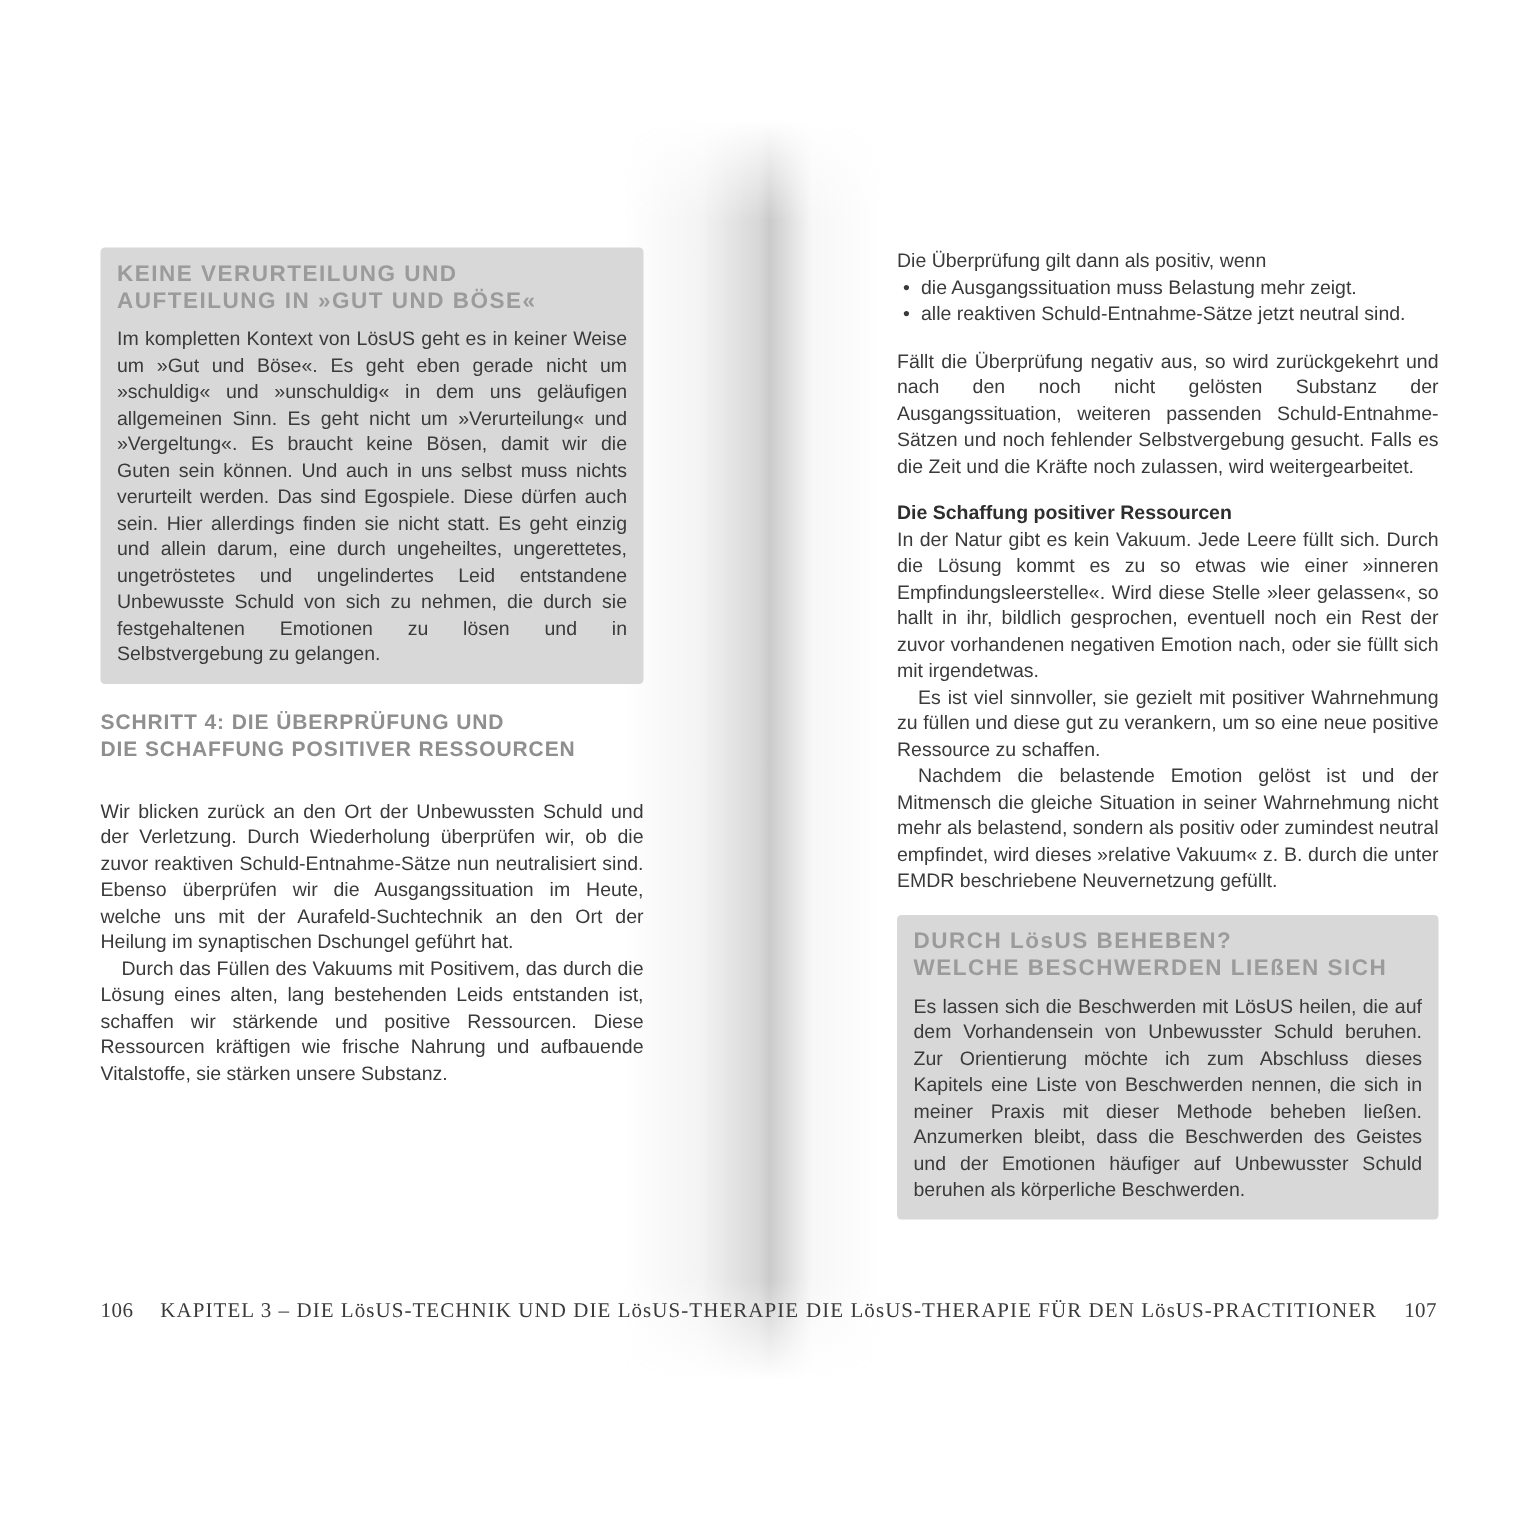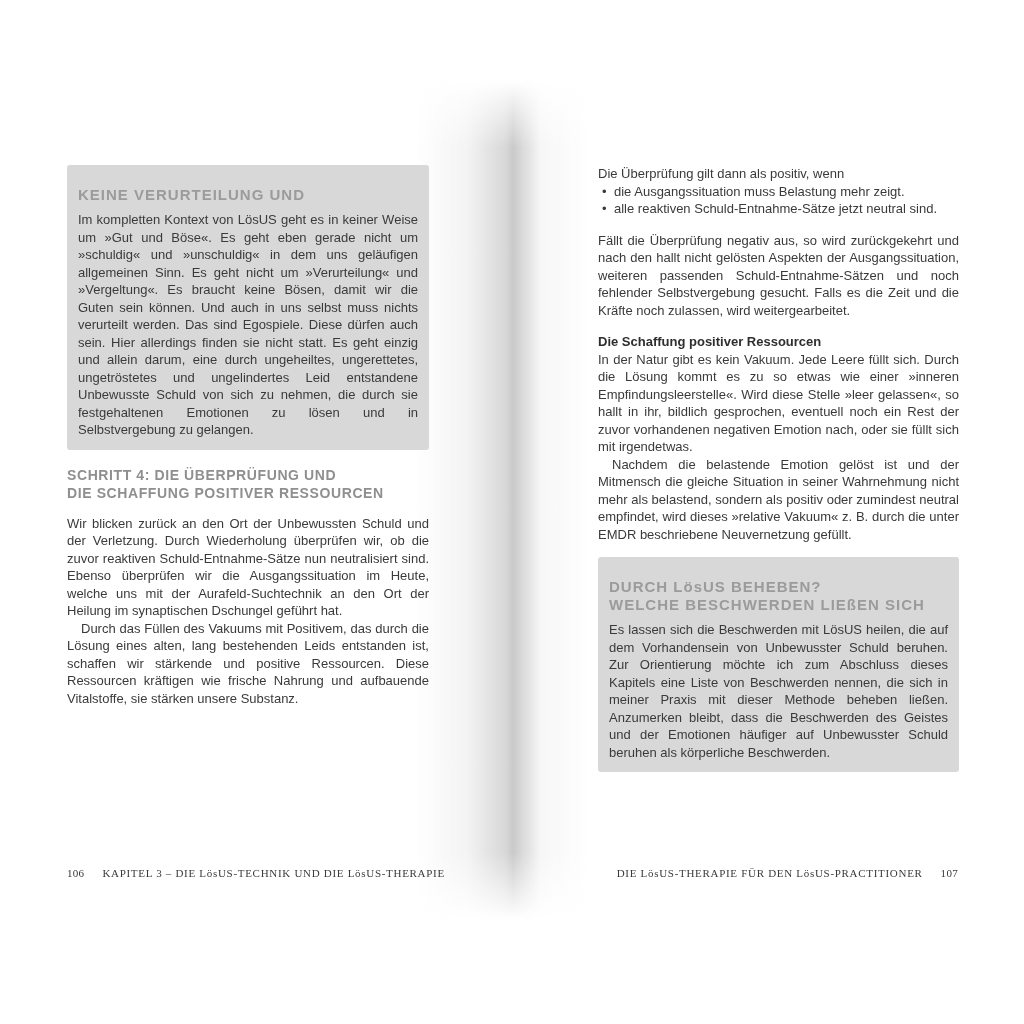--- a/index.html
+++ b/index.html
@@ -37,21 +37,21 @@
   .col-left{left:67px;}
   .col-right{left:598px;width:361px;}
   p{margin:0;}
   .indent{text-indent:14px;}
   .gap{margin-top:14px;}
   .gap-lg{margin-top:18px;}
 
   .graybox{
     background:#d8d8d8;
     border-radius:3px;
-    padding:21px 11px 11px 11px;
+    padding:9px 11px 11px 11px;
   }
   .graybox-heading{
     color:#9b9b9b;
     font-weight:bold;
     font-size:15px;
     line-height:18px;
     letter-spacing:1px;
     text-align:left;
     hyphens:none;
     margin-bottom:7px;
@@ -59,21 +59,21 @@
   .graybox-heading .hl{display:block;}
 
   .section-heading{
     color:#8f8f8f;
     font-weight:bold;
     font-size:14px;
     line-height:18px;
     letter-spacing:0.6px;
     text-align:left;
     hyphens:none;
-    margin:16px 0 13px 0;
+    margin:16px 0 24px 0;
   }
   .section-heading .hl{display:block;}
 
   .subheading{
     font-weight:bold;
     color:#2e2e2e;
     margin-top:14px;
     text-align:left;
   }
 
@@ -84,21 +84,21 @@
     text-align:left;
   }
   .bullet-list li .dot{
     position:absolute;left:4px;top:0;
   }
 
   .footer{
     position:absolute;
     top:867px;
     font-family:"Liberation Serif","DejaVu Serif",serif;
-    font-size:11px;
+    font-size:14px;
     letter-spacing:0.7px;
     color:#3a3a3a;
     white-space:nowrap;
   }
   .footer-left{left:67px;}
   .footer-right{right:66px;text-align:center;}
   .footer .pgnum{letter-spacing:0.3px;}
   .footer-left .pgnum{margin-right:18px;}
   .footer-right .pgnum{margin-left:18px;}
 </style>
@@ -107,20 +107,21 @@
 
 <div class="spread">
 
   <div class="gutter-shadow"></div>
 
   <div class="col col-left">
 
     <div class="graybox">
       <div class="graybox-heading">
         <span class="hl">KEINE VERURTEILUNG UND</span>
+        <span class="hl">AUFTEILUNG IN »GUT UND BÖSE«</span>
       </div>
       <p>Im kompletten Kontext von LösUS geht es in keiner Weise um »Gut und Böse«. Es geht eben gerade nicht um »schuldig« und »unschuldig« in dem uns geläufigen allgemeinen Sinn. Es geht nicht um »Verurteilung« und »Vergeltung«. Es braucht keine Bösen, damit wir die Guten sein können. Und auch in uns selbst muss nichts verurteilt werden. Das sind Egospiele. Diese dürfen auch sein. Hier allerdings finden sie nicht statt. Es geht einzig und allein darum, eine durch ungeheiltes, ungerettetes, ungetröstetes und ungelindertes Leid entstandene Unbewusste Schuld von sich zu nehmen, die durch sie festgehaltenen Emotionen zu lösen und in Selbstvergebung zu gelangen.</p>
     </div>
 
 
     <div class="section-heading">
       <span class="hl">SCHRITT 4: DIE ÜBERPRÜFUNG UND</span>
       <span class="hl">DIE SCHAFFUNG POSITIVER RESSOURCEN</span>
     </div>
 
@@ -137,24 +138,25 @@
       <li>
         <span class="dot">•</span>
         <span>die Ausgangssituation muss Belastung mehr zeigt.</span>
       </li>
       <li>
         <span class="dot">•</span>
         <span>alle reaktiven Schuld-Entnahme-Sätze jetzt neutral sind.</span>
       </li>
     </ul>
 
-    <p class="gap">Fällt die Überprüfung negativ aus, so wird zurückgekehrt und nach den hallt nicht gelösten Aspekten der Ausgangssituation, weiteren passenden Schuld-Entnahme-Sätzen und noch fehlender Selbstvergebung gesucht. Falls es die Zeit und die Kräfte noch zulassen, wird weitergearbeitet.</p>
+    <p class="gap">Fällt die Überprüfung negativ aus, so wird zurückgekehrt und nach den noch nicht gelösten Substanz der Ausgangssituation, weiteren passenden Schuld-Entnahme-Sätzen und noch fehlender Selbstvergebung gesucht. Falls es die Zeit und die Kräfte noch zulassen, wird weitergearbeitet.</p>
 
     <p class="subheading">Die Schaffung positiver Ressourcen</p>
     <p>In der Natur gibt es kein Vakuum. Jede Leere füllt sich. Durch die Lösung kommt es zu so etwas wie einer »inneren Empfindungsleerstelle«. Wird diese Stelle »leer gelassen«, so hallt in ihr, bildlich gesprochen, eventuell noch ein Rest der zuvor vorhandenen negativen Emotion nach, oder sie füllt sich mit irgendetwas.</p>
+    <p class="indent">Es ist viel sinnvoller, sie gezielt mit positiver Wahrnehmung zu füllen und diese gut zu verankern, um so eine neue positive Ressource zu schaffen.</p>
     <p class="indent">Nachdem die belastende Emotion gelöst ist und der Mitmensch die gleiche Situation in seiner Wahrnehmung nicht mehr als belastend, sondern als positiv oder zumindest neutral empfindet, wird dieses »relative Vakuum« z. B. durch die unter EMDR beschriebene Neuvernetzung gefüllt.</p>
 
     <div class="graybox gap">
       <div class="graybox-heading">
         <span class="hl">DURCH LösUS BEHEBEN?</span>
         <span class="hl">WELCHE BESCHWERDEN LIEßEN SICH</span>
       </div>
       <p>Es lassen sich die Beschwerden mit LösUS heilen, die auf dem Vorhandensein von Unbewusster Schuld beruhen. Zur Orientierung möchte ich zum Abschluss dieses Kapitels eine Liste von Beschwerden nennen, die sich in meiner Praxis mit dieser Methode beheben ließen. Anzumerken bleibt, dass die Beschwerden des Geistes und der Emotionen häufiger auf Unbewusster Schuld beruhen als körperliche Beschwerden.</p>
     </div>
 

